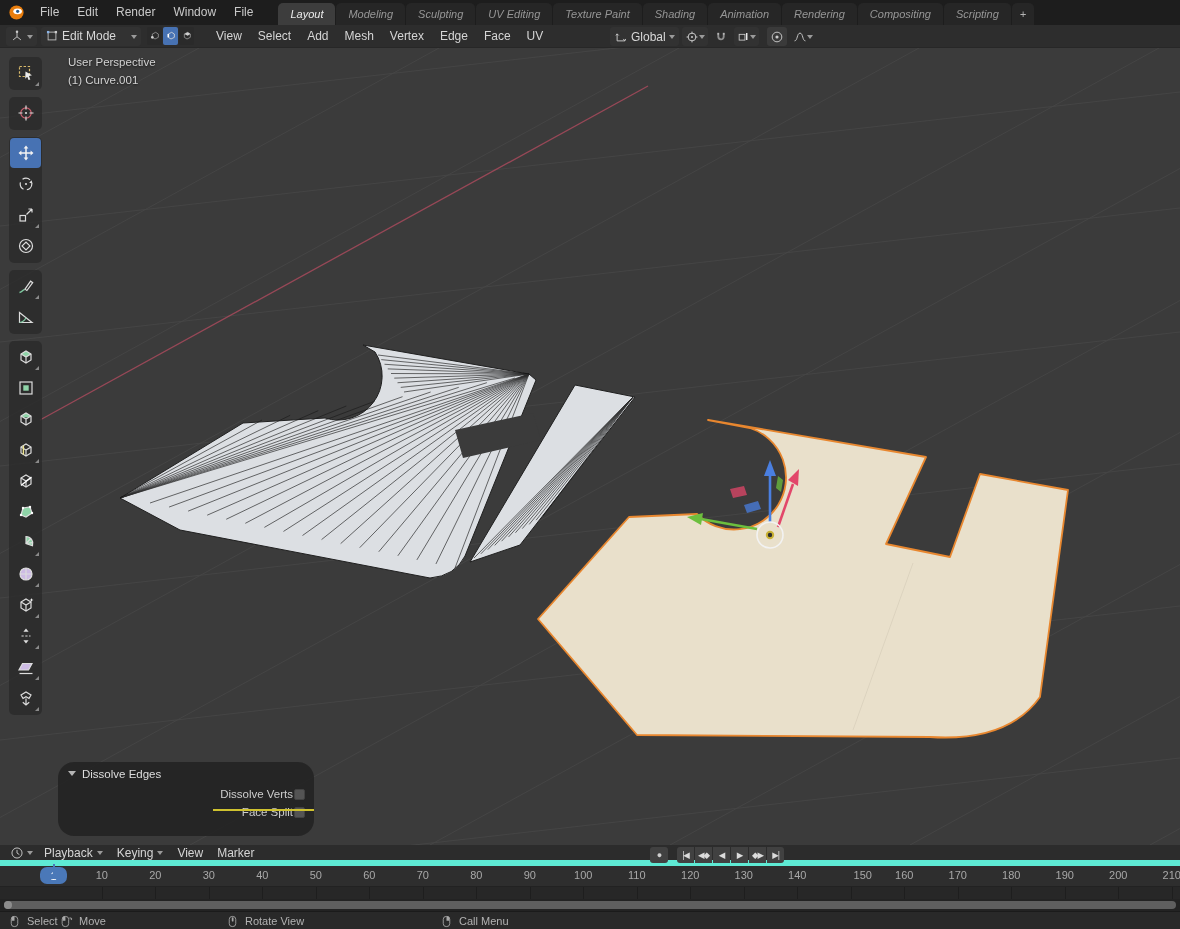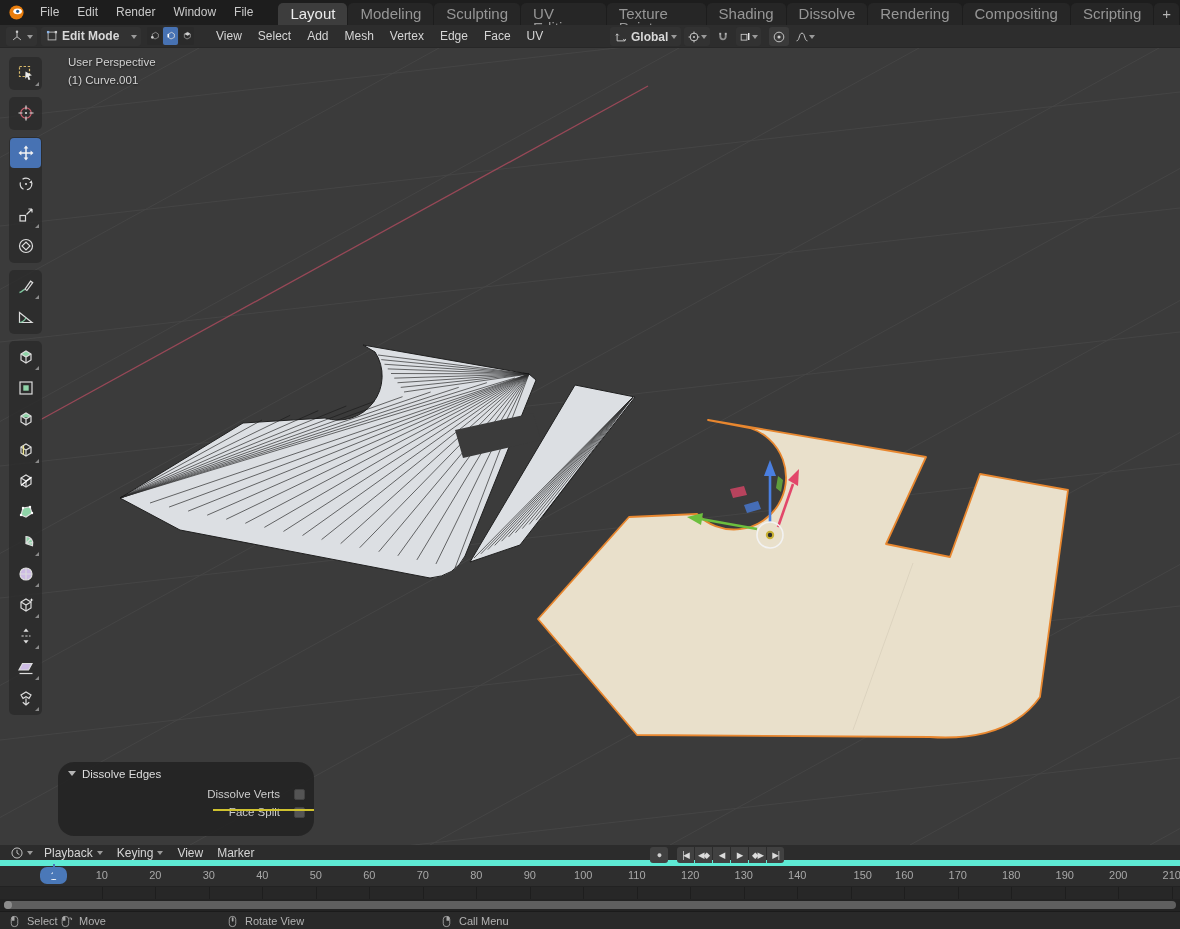--- a/index.html
+++ b/index.html
@@ -3,26 +3,26 @@
 <meta charset="utf-8">
 <style>
   html,body{margin:0;padding:0;background:#111;}
   *{box-sizing:border-box;font-family:"Liberation Sans",sans-serif;}
   #app{position:relative;width:1180px;height:929px;overflow:hidden;background:var(--viewport-bg,#3b3b3b);user-select:none;}
   
   #topbar{position:absolute;left:0;top:0;width:100%;height:25px;background:#1d1d1d;display:flex;align-items:center;z-index:30;}
   #logo{margin:0 6px 0 8px;display:flex;}
   .menu-item{color:#c9c9c9;font-size:12px;padding:0 9px;line-height:25px;cursor:default;}
   #tabs{display:flex;align-items:flex-end;height:25px;margin-left:16px;}
-  .tab{font-size:15px;color:#969696;background:#262626;padding:4px 12px 4px;margin-right:1px;border-radius:5px 5px 0 0;height:22px;line-height:14px;}
+  .tab{font-size:11px;color:#969696;background:#262626;padding:4px 12px 4px;margin-right:1px;border-radius:5px 5px 0 0;height:22px;line-height:14px;font-style:italic;}
   .tab.active{background:#3d3d3d;color:#ececec;}
   .tab.addtab{padding:4px 8px;color:#b5b5b5;}
   
   #vheader{position:absolute;left:0;top:25px;width:100%;height:23px;background:#2d2d2d;display:flex;align-items:center;z-index:30;border-bottom:1px solid #272727;}
-  .hbtn{display:flex;align-items:center;background:#323232;border-radius:3px;height:19px;padding:0 4px;margin-left:4px;color:#d8d8d8;font-size:12px;gap:3px;font-weight:bold;}
+  .hbtn{display:flex;align-items:center;background:#323232;border-radius:3px;height:19px;padding:0 4px;margin-left:4px;color:#d8d8d8;font-size:12px;gap:3px;}
   .chev{width:0;height:0;border:3px solid transparent;border-top:4px solid #9a9a9a;margin-top:4px;}
   #mode-btns{display:flex;gap:1px;margin-left:6px;}
   .mode-btn{width:15px;height:18px;background:#2a2a2a;border-radius:2px;display:flex;align-items:center;justify-content:center;}
   .mode-btn.active{background:var(--accent,#4772b3);}
   #vmenus{display:flex;margin-left:14px;}
   .vmenu{color:#d5d5d5;font-size:12px;padding:0 8px;line-height:23px;}
   #vright{position:absolute;left:606px;top:2px;display:flex;align-items:center;}
   .iconbtn{display:flex;align-items:center;background:#323232;border-radius:3px;height:19px;padding:0 3px;margin-left:3px;}
   .iconbtn.plain{background:transparent;}
   
@@ -30,21 +30,21 @@
   .tool-group{background:#2b2b2bd9;border-radius:5px;margin-bottom:7px;padding:1px;}
   .tool-btn{position:relative;width:31px;height:30px;border-radius:4px;display:flex;align-items:center;justify-content:center;margin-bottom:1px;}
   .tool-btn.active{background:var(--accent,#4772b3);}
   .tool-btn .sub{position:absolute;right:2px;bottom:2px;width:0;height:0;border-left:4px solid transparent;border-bottom:4px solid #8a8a8a;}
   
   #scene{position:absolute;left:0;top:0;z-index:1;}
   .overlay-text{position:absolute;color:#d2d2d2;font-size:11.5px;text-shadow:0 1px 2px #00000090;z-index:10;}
   
   #op-panel{position:absolute;left:58px;top:762px;width:256px;height:74px;background:#242424f0;border-radius:16px;z-index:15;color:#cdcdcd;font-size:11.5px;}
   #op-header{display:flex;align-items:center;gap:6px;padding:5px 10px 4px;color:#dedede;}
-  .op-row{display:flex;align-items:center;justify-content:flex-end;gap:14px;height:16px;padding-right:9px;margin-top:2px;}
+  .op-row{display:flex;align-items:center;justify-content:flex-end;gap:1px;height:16px;padding-right:9px;margin-top:2px;}
   .checkbox{width:11px;height:11px;background:#545454;border:1px solid #424242;border-radius:2px;}
   #op-underline{position:absolute;left:155px;top:47px;width:101px;height:2px;background:var(--highlight-yellow,#cfc22f);}
   .tri-down{width:0;height:0;border:4px solid transparent;border-top:5px solid #b5b5b5;margin-top:4px;}
   
   #timeline{position:absolute;left:0;top:845px;width:100%;height:66px;z-index:30;background:#2c2c2c;}
   #tl-header{position:relative;height:21px;display:flex;align-items:center;border-bottom:6px solid #5eead4;}
   #tl-ruler{position:relative;height:20px;background:#2e2e2e;overflow:hidden;}
   .ruler-label{position:absolute;top:3px;transform:translateX(-50%);color:#a8a8a8;font-size:11px;}
   #frame-badge{position:absolute;left:40px;top:1px;width:27px;height:17px;background:var(--frame-badge-blue,#4a78b8);border-radius:7px;color:#fff;font-size:11px;display:flex;align-items:center;justify-content:center;z-index:2;}
   #tl-ticks{position:relative;height:13px;background:#272727;overflow:hidden;border-top:1px solid #222;}
@@ -203,21 +203,21 @@
         <span class="menu-item">Window</span>
         <span class="menu-item">File</span>
       </div>
     <div id="tabs">
         <div class="tab active">Layout</div>
         <div class="tab">Modeling</div>
         <div class="tab">Sculpting</div>
         <div class="tab">UV Editing</div>
         <div class="tab">Texture Paint</div>
         <div class="tab">Shading</div>
-        <div class="tab">Dissolve</div>
+        <div class="tab">Animation</div>
         <div class="tab">Rendering</div>
         <div class="tab">Compositing</div>
         <div class="tab">Scripting</div>
         <div class="tab addtab">+</div>
       </div>
   </div>
 
   <div id="vheader">
     <div class="hbtn" style="margin-left:6px">
       <span class="ico">

